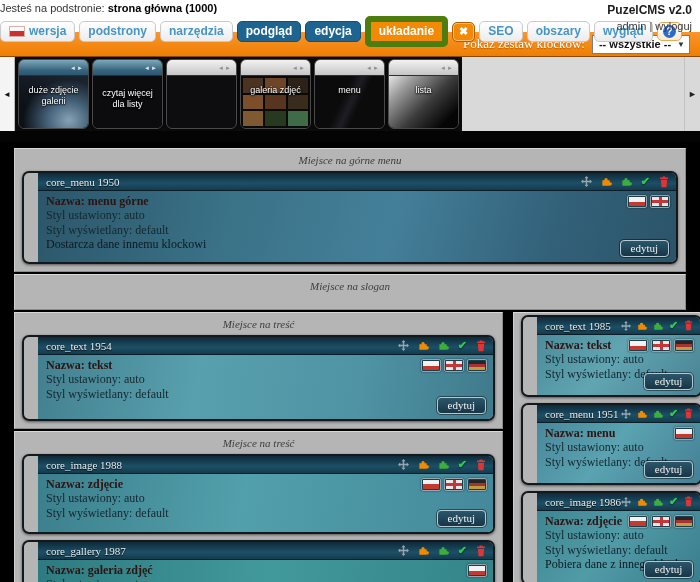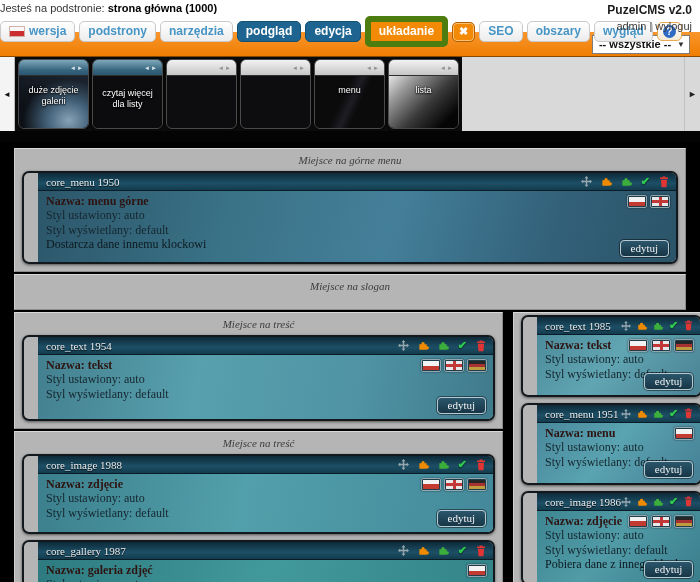--- a/index.html
+++ b/index.html
@@ -150,20 +150,21 @@
       <div class="tb light">
           <span>wygląd</span>
         </div>
       <div class="tb help">
           <span class="qcircle">?</span>
         </div>
     </div>
   </div>
 
   <div class="orangebar">
+    <span class="ob-label">Pokaż zestaw klocków:</span>
     <div class="selectbox">
       <span>-- wszystkie --</span>
       <span class="dd">▼</span>
     </div>
   </div>
 
   <div class="carousel">
     <div class="car-left">
         <span>◄</span>
       </div>
@@ -185,20 +186,34 @@
           </div>
       </div>
       <div class="tile tile3">
         <div class="tile-head gray">
             <span class="tile-arrows">◄►</span>
           </div>
       </div>
       <div class="tile tile4">
         <div class="tile-head gray">
             <span class="tile-arrows">◄►</span>
+          </div>
+        <div class="tile-body">
+            <span class="thumbgrid">
+              <i></i>
+              <i></i>
+              <i></i>
+              <i></i>
+              <i></i>
+              <i></i>
+              <i></i>
+              <i></i>
+              <i></i>
+            </span>
+            <span class="tile-label">galeria zdjęć</span>
           </div>
       </div>
       <div class="tile tile5">
         <div class="tile-head gray">
             <span class="tile-arrows">◄►</span>
           </div>
         <div class="tile-body">
             <span class="tile-label">menu</span>
           </div>
       </div>

